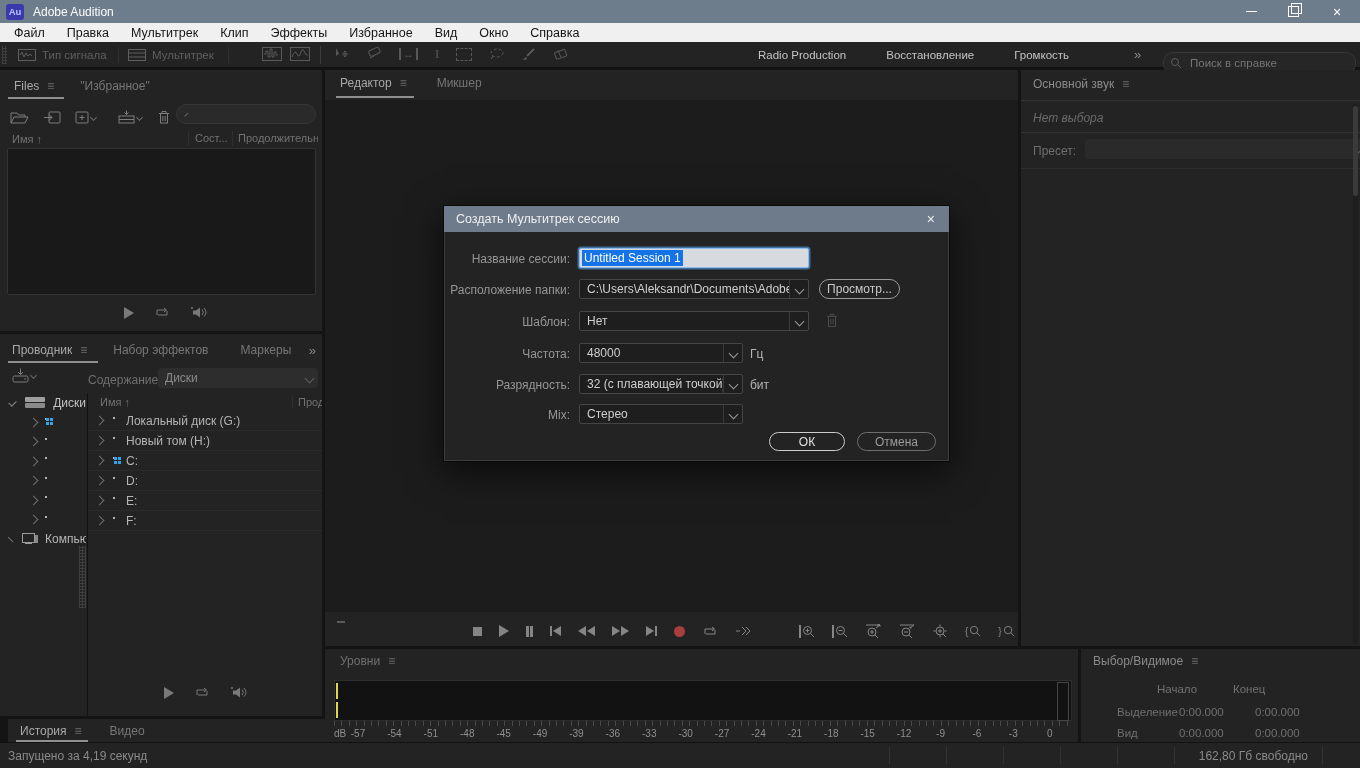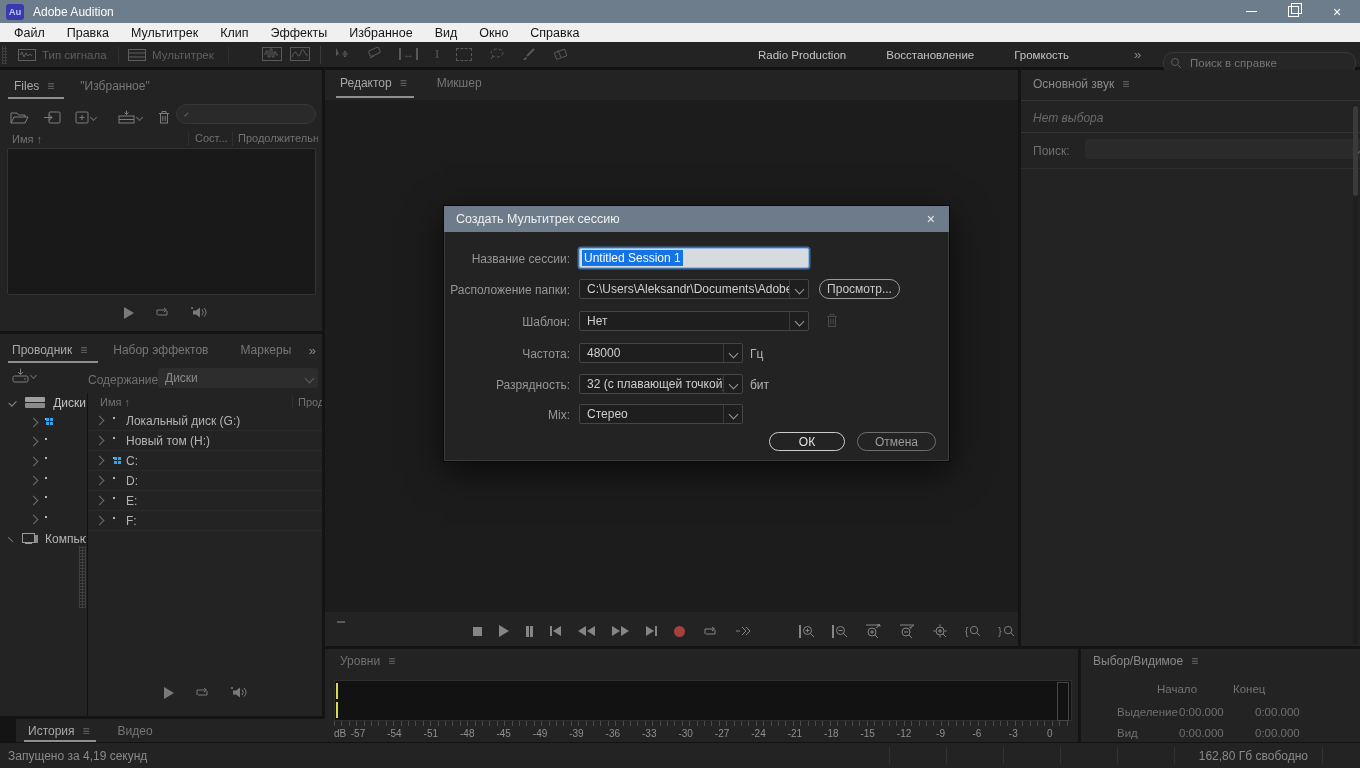--- a/index.html
+++ b/index.html
@@ -395,21 +395,21 @@
           <path d="M13 5 v4 h-9" fill="none" stroke="#7a7a7a"></path>
         </svg>
       <svg width="18" height="13" viewBox="0 0 18 13">
           <circle cx="2" cy="2" r="1" fill="#7a7a7a"></circle>
           <path d="M3 4.5 H6 L10 1.5 V11.5 L6 8.5 H3 Z" fill="#7a7a7a"></path>
           <path d="M12 3.5 q2.5 2.8 0 5.6 M14 2 q4 4.3 0 8.6" fill="none" stroke="#7a7a7a"></path>
         </svg>
     </div>
   </div>
 
-  <div class="panel" style="left:16px;top:719px;width:322px;height:23px;">
+  <div class="panel" style="left:8px;top:719px;width:322px;height:23px;">
     <div class="row" style="height:23px;">
       <span class="tab active" style="margin-left:12px;">История</span>
       <span class="hamb">≡</span>
       <span class="tab" style="margin-left:28px;">Видео</span>
     </div>
     <div class="underline" style="left:8px;top:21px;width:72px;"></div>
   </div>
 
   <div class="panel" style="left:325px;top:70px;width:693px;height:576px;">
     <div class="row" style="height:26px;">
@@ -525,21 +525,21 @@
   </div>
 
   <div class="panel" style="left:1021px;top:70px;width:339px;height:576px;">
     <div class="row" style="height:28px;">
       <span class="tab" style="margin-left:12px;color:#8a8a8a;">Основной звук</span>
       <span class="hamb">≡</span>
     </div>
     <div class="hline" style="left:0;top:30px;width:339px;background:#343434;"></div>
     <span class="abs txt" style="left:12px;top:41px;font-size:12px;font-style:italic;color:#6a6a6a;">Нет выбора</span>
     <div class="hline" style="left:0;top:62px;width:339px;background:#343434;"></div>
-    <span class="abs txt" style="left:12px;top:74px;font-size:12px;color:#6f6f6f;">Поиск:</span>
+    <span class="abs txt" style="left:12px;top:74px;font-size:12px;color:#6f6f6f;">Пресет:</span>
     <div class="combo filled" style="left:64px;top:69px;width:281px;background:#2a2a2a;">
       <span class="val"></span>
       <span class="cbtn">
           <i class="chev"></i>
         </span>
     </div>
     <div class="hline" style="left:0;top:98px;width:339px;background:#2e2e2e;"></div>
     <div class="abs" style="right:2px;top:34px;width:5px;height:540px;background:#1e1e1e;border-radius:3px;">
       <div style="position:absolute;left:0;top:2px;width:5px;height:90px;background:#3a3a3a;border-radius:3px;"></div>
     </div>

